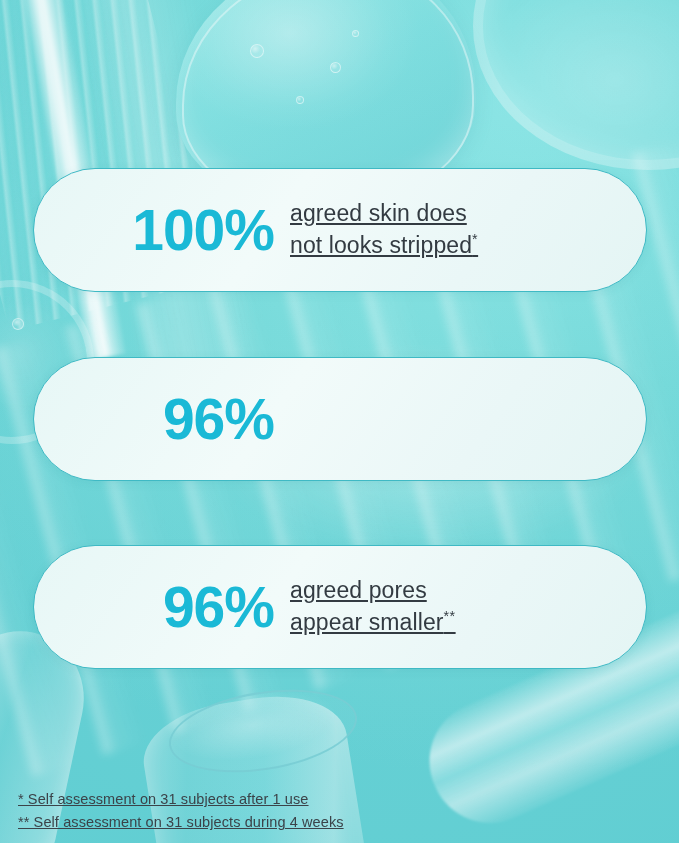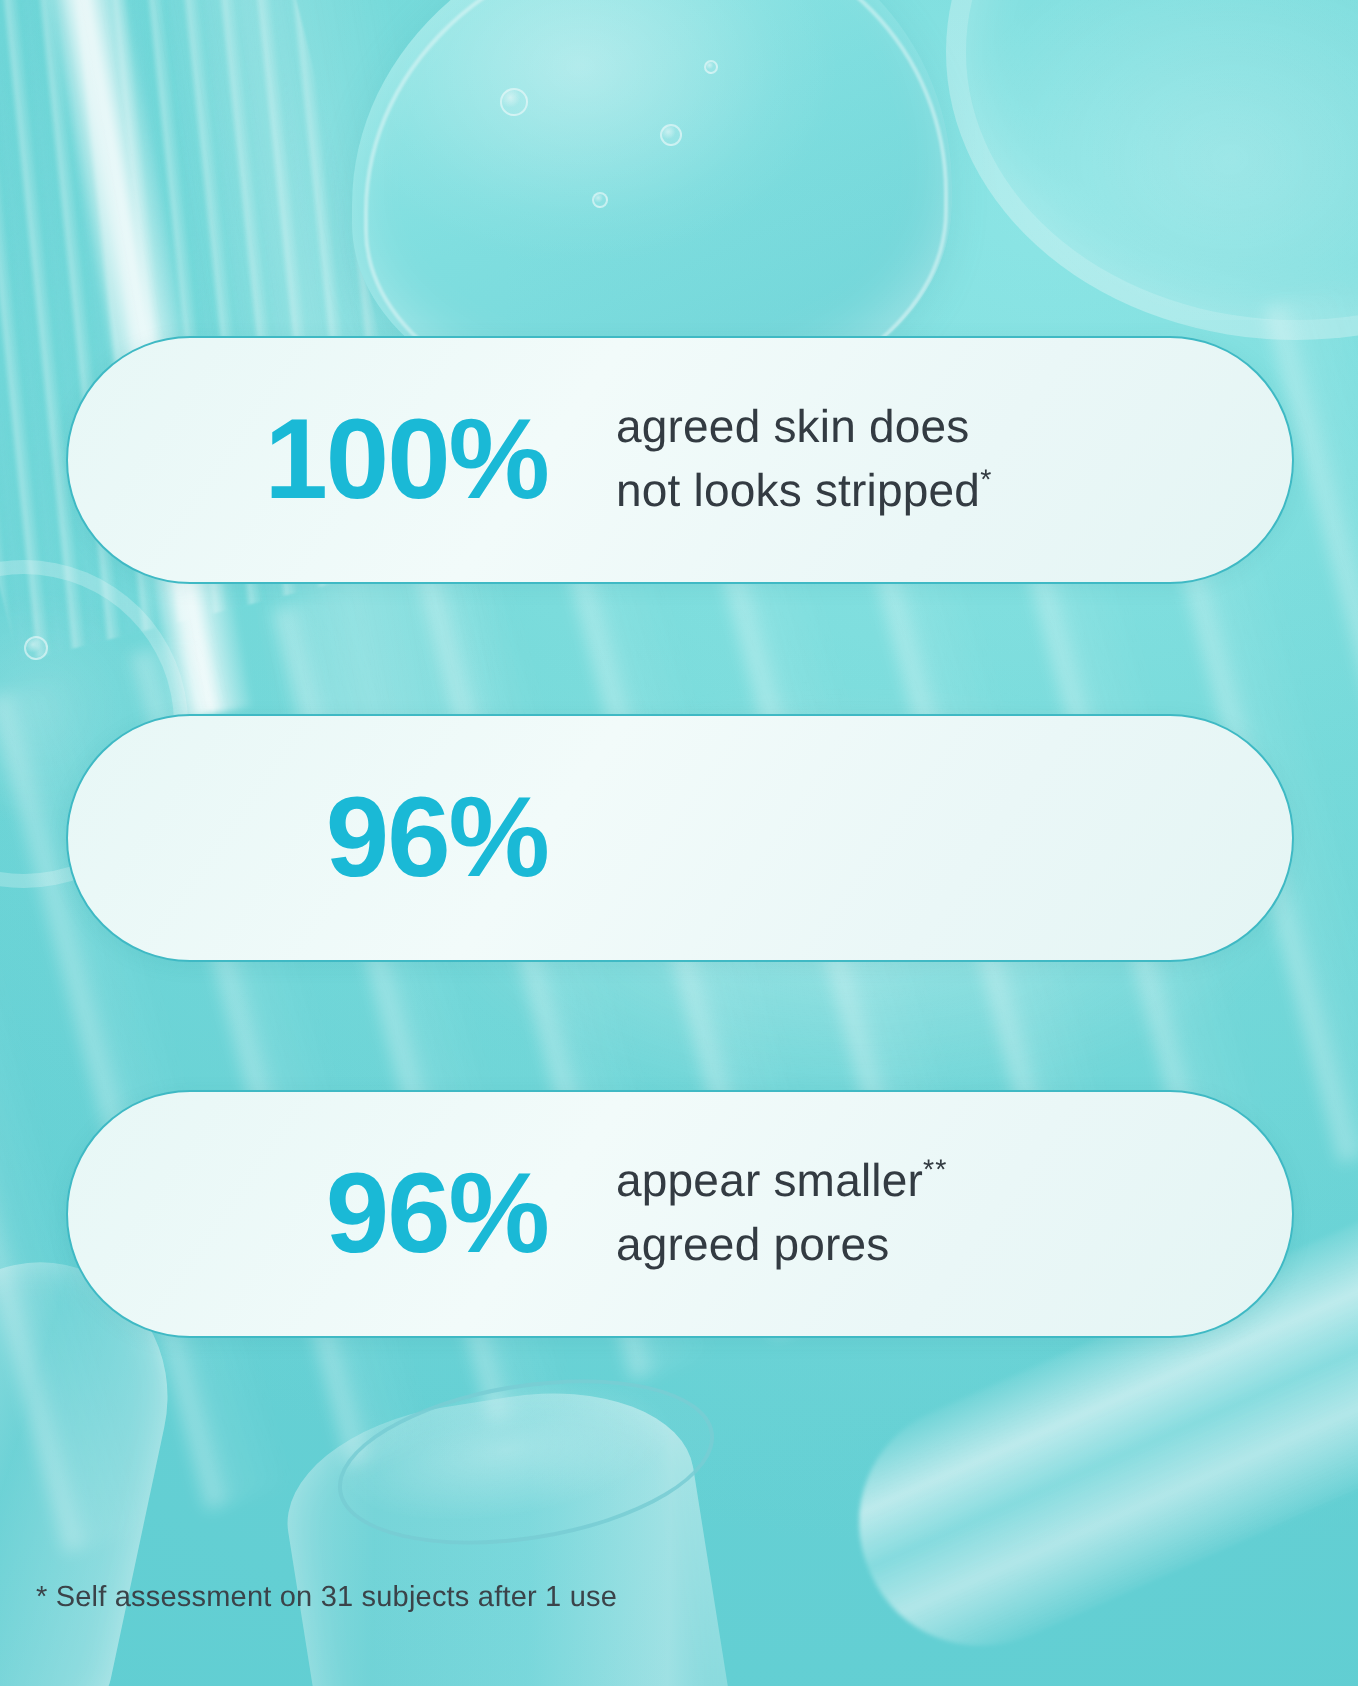--- a/index.html
+++ b/index.html
@@ -271,41 +271,43 @@
     letter-spacing: -1px;
     white-space: nowrap;
     text-align: right;
   }
 
   #card-1 .pct { width: 218px; padding-left: 22px; font-size: 57px; }
   #card-2 .pct { width: 218px; padding-left: 22px; font-size: 57px; }
   #card-3 .pct { width: 218px; padding-left: 22px; font-size: 57px; }
 
   .claim-text {
-    margin-left: 34px;
+    margin-left: 16px;
     color: #333b42;
     font-size: 23px;
     line-height: 1.38;
     letter-spacing: 0.1px;
+    text-decoration: underline;
   }
 
   .claim-text sup {
     font-size: 0.62em;
     letter-spacing: 0.5px;
   }
 
   
   .footnotes {
     position: absolute;
     left: 18px;
     top: 788px;
     color: #3b4349;
     font-size: 14.5px;
     line-height: 1.62;
     letter-spacing: 0.1px;
+    text-decoration: underline;
   }
   .footnotes div { white-space: nowrap; }
 </style>
 </head>
 <body>
 
 <div id="stage">
 
   <div class="bg-layer bg-base"></div>
   <div class="bg-layer">
@@ -340,24 +342,25 @@
       </div>
     </div>
 
     <div class="claim-card" id="card-2">
       <div class="pct">96%</div>
     </div>
 
     <div class="claim-card" id="card-3">
       <div class="pct">96%</div>
       <div class="claim-text">
+        <div>agreed pores</div>
         <div><span>appear smaller</span><sup>**</sup></div>
-        <div>agreed pores</div>
       </div>
     </div>
 
   </div>
 
   <div class="footnotes">
     <div>* Self assessment on 31 subjects after 1 use</div>
+    <div>** Self assessment on 31 subjects during 4 weeks</div>
   </div>
 
 </div>
 
 </body></html>

